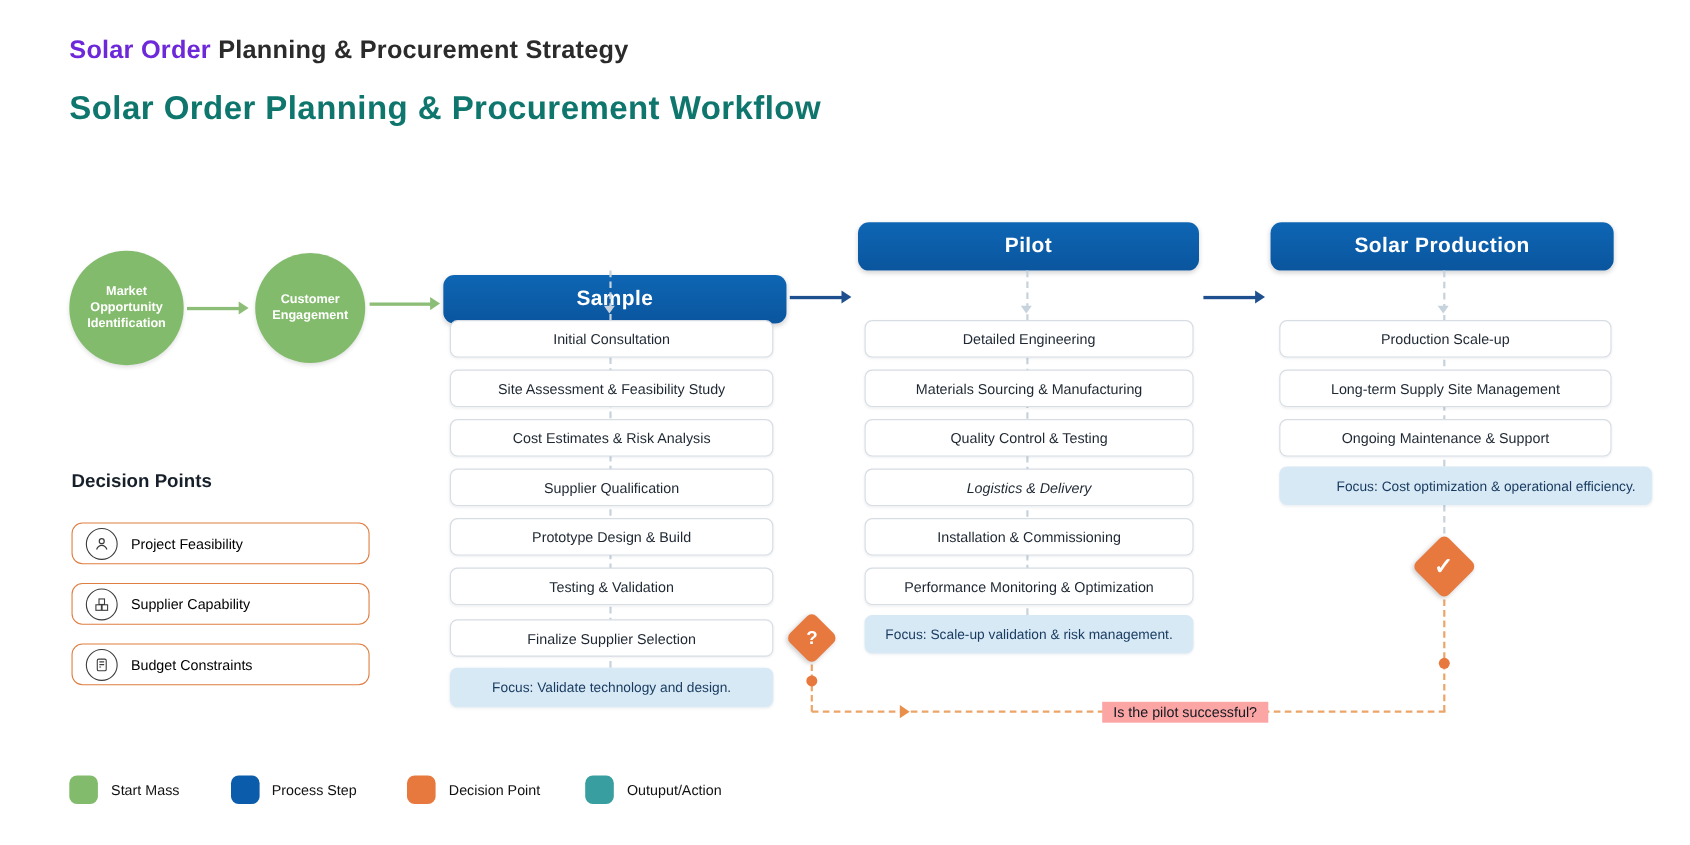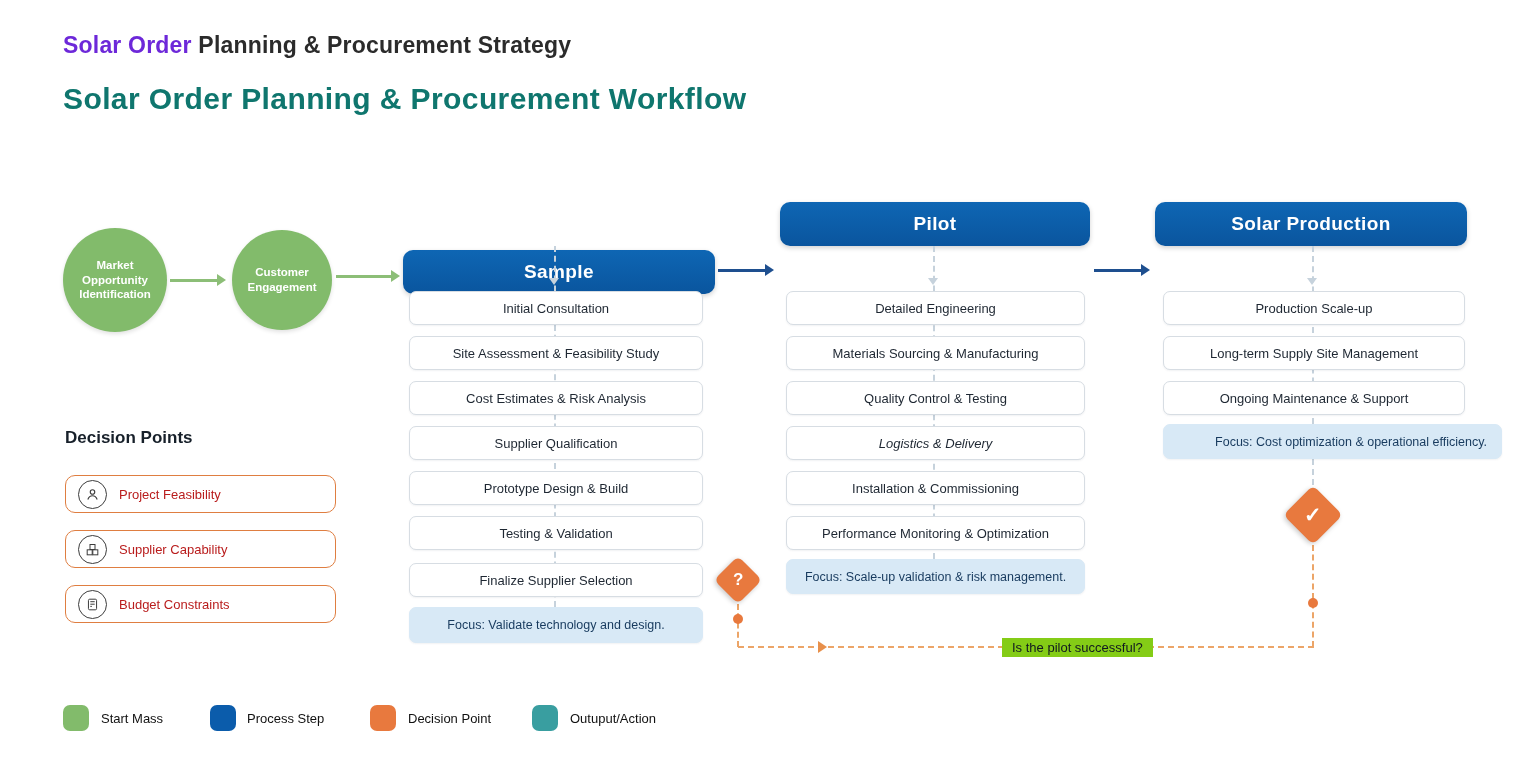--- a/index.html
+++ b/index.html
@@ -36,28 +36,28 @@
   .head-green{position:absolute;width:0;height:0;border-left:9px solid #8CBE77;border-top:6px solid transparent;border-bottom:6px solid transparent;}
   .hline-blue{position:absolute;height:0;border-top:3px solid #1E4F8F;}
   .head-blue{position:absolute;width:0;height:0;border-left:9px solid #1E4F8F;border-top:6px solid transparent;border-bottom:6px solid transparent;}
   .head-orange{position:absolute;width:0;height:0;border-left:9px solid #E8904B;border-top:6px solid transparent;border-bottom:6px solid transparent;z-index:2;}
 
   
   .dp-title{position:absolute;left:65px;top:428px;font-size:17px;font-weight:700;color:#17202a;}
   .dp-box{position:absolute;left:65px;width:271px;height:38px;border:1.2px solid #DF7E41;border-radius:10px;background:#fff;
     display:flex;align-items:center;gap:12px;padding-left:12px;box-sizing:border-box;}
   .dp-icon{width:27px;height:27px;border-radius:50%;border:1.4px solid #3c3c3c;display:flex;align-items:center;justify-content:center;flex:0 0 auto;}
-  .dp-label{font-size:13px;color:#b91c1c;}
+  .dp-label{font-size:13px;color:#000000;}
 
   
   .diamond{position:absolute;background:#E8793E;border-radius:6px;transform:rotate(45deg);display:flex;align-items:center;
     justify-content:center;box-shadow:0 2px 5px rgba(0,0,0,.22);z-index:3;}
   .diamond span{transform:rotate(-45deg);color:#fff;font-weight:700;}
   .dot{position:absolute;width:10px;height:10px;border-radius:50%;background:#E8793E;z-index:3;}
-  .flow-label{position:absolute;background:#84cc16;padding:2px 10px;font-size:13px;color:#101820;z-index:4;}
+  .flow-label{position:absolute;background:#fca5a5;padding:2px 10px;font-size:13px;color:#101820;z-index:4;}
 
   
   .legend-swatch{position:absolute;width:26px;height:26px;border-radius:7px;top:705px;}
   .legend-label{position:absolute;top:711px;font-size:13px;color:#111;}
   .sw-green{background:#82BB6B;}
   .sw-blue{background:#0B5CAB;}
   .sw-orange{background:#E8793E;}
   .sw-teal{background:#399EA0;}
 </style>
 </head>

